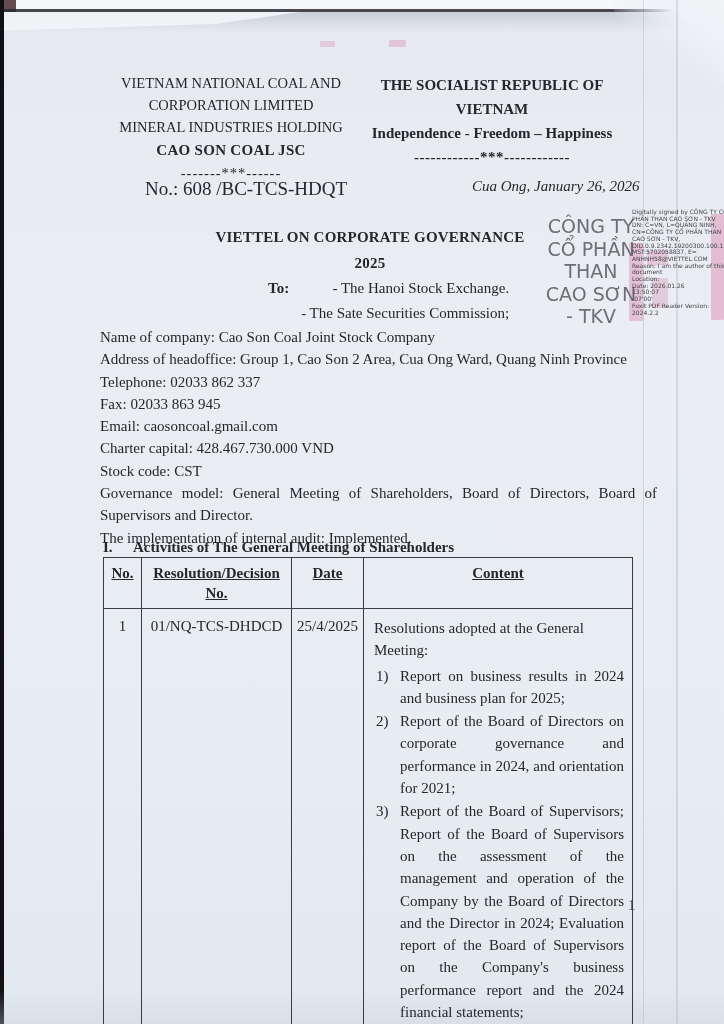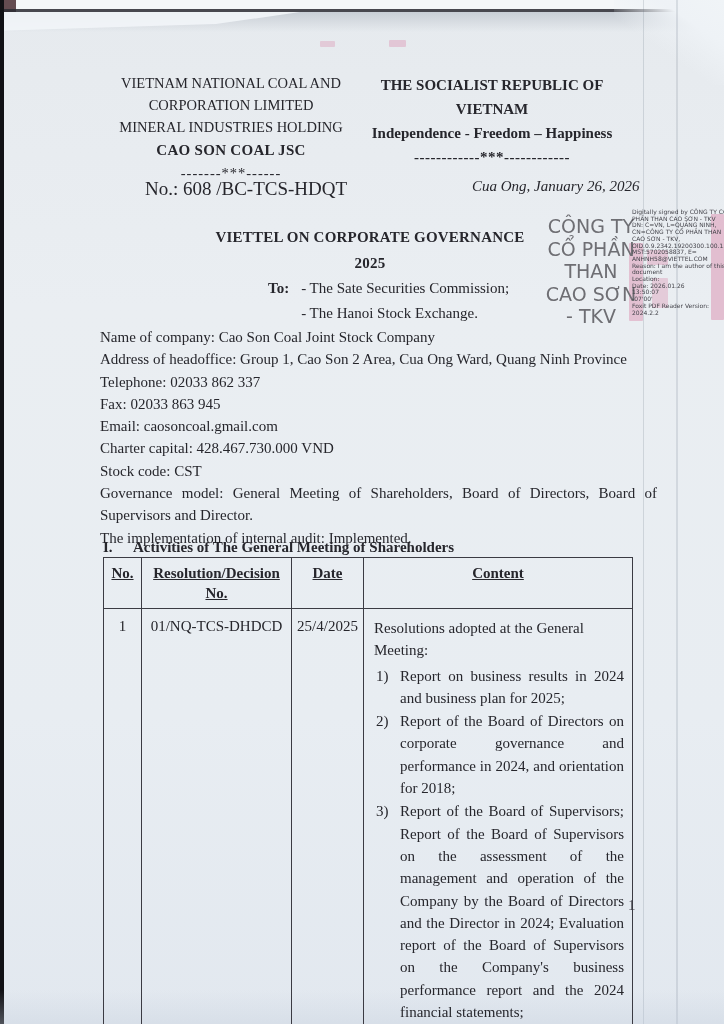--- a/index.html
+++ b/index.html
@@ -38,21 +38,21 @@
   .org-left .sep { letter-spacing:1px; margin-top:1px; }
   .org-right { position:absolute; left:350px; top:73px; width:284px; text-align:center;
                font-weight:bold; font-size:15px; line-height:24px; }
   .org-right .sep { font-weight:bold; letter-spacing:.5px; }
   .doc-no     { position:absolute; left:145px; top:178px; font-size:19px; }
   .place-date { position:absolute; left:472px; top:178px; font-size:15px; font-style:italic; }
 
   
   .title { position:absolute; left:100px; top:224px; width:540px; text-align:center;
            font-weight:bold; font-size:15px; letter-spacing:.2px; line-height:26px; }
-  .to-block { position:absolute; left:268px; top:276px; display:flex; font-size:15px; line-height:25px; }
+  .to-block { position:absolute; left:268px; top:276px; display:flex; font-size:15px; line-height:25px;text-align:right; }
   .to-label { font-weight:bold; margin-right:12px; }
 
   
   .stamp-big { position:absolute; left:538px; top:215px; width:106px; text-align:center;
                font-family:"DejaVu Sans","Liberation Sans",sans-serif; font-size:19px;
                line-height:22.5px; color:#6e6e73; }
   .stamp-small { position:absolute; left:632px; top:209px; width:92px;
                font-family:"DejaVu Sans","Liberation Sans",sans-serif; font-size:6px;
                line-height:6.7px; color:#44444b; }
   .stamp-small div { white-space:nowrap; }
@@ -147,22 +147,22 @@
     </div>
 
   <div class="title">
     <div>VIETTEL ON CORPORATE GOVERNANCE</div>
     <div>2025</div>
   </div>
 
   <div class="to-block">
     <div class="to-label">To:</div>
     <div>
+        <div>- The Hanoi Stock Exchange.</div>
         <div>- The Sate Securities Commission;</div>
-        <div>- The Hanoi Stock Exchange.</div>
       </div>
   </div>
 
   <div class="company-info">
       <div>Name of company: Cao Son Coal Joint Stock Company</div>
       <div>Address of headoffice: Group 1, Cao Son 2 Area, Cua Ong Ward, Quang Ninh Province</div>
       <div>Telephone: 02033 862 337</div>
       <div>Fax: 02033 863 945</div>
       <div>Email: caosoncoal.gmail.com</div>
       <div>Charter capital: 428.467.730.000 VND</div>
@@ -186,21 +186,21 @@
     </thead>
     <tbody>
       <tr>
         <td class="cell-no">1</td>
         <td class="cell-res">01/NQ-TCS-DHDCD</td>
         <td class="cell-date">25/4/2025</td>
         <td class="cell-content">
           <div class="intro">Resolutions adopted at the General Meeting:</div>
           <ol>
               <li>Report on business results in 2024 and business plan for 2025;</li>
-              <li>Report of the Board of Directors on corporate governance and performance in 2024, and orientation for 2018;</li>
+              <li>Report of the Board of Directors on corporate governance and performance in 2024, and orientation for 2021;</li>
               <li>Report of the Board of Supervisors; Report of the Board of Supervisors on the assessment of the management and operation of the Company by the Board of Directors and the Director in 2024; Evaluation report of the Board of Supervisors on the Company's business performance report and the 2024 financial statements;</li>
             </ol>
         </td>
       </tr>
     </tbody>
   </table>
 
   <div class="page-num">1</div>
 
 </div>

